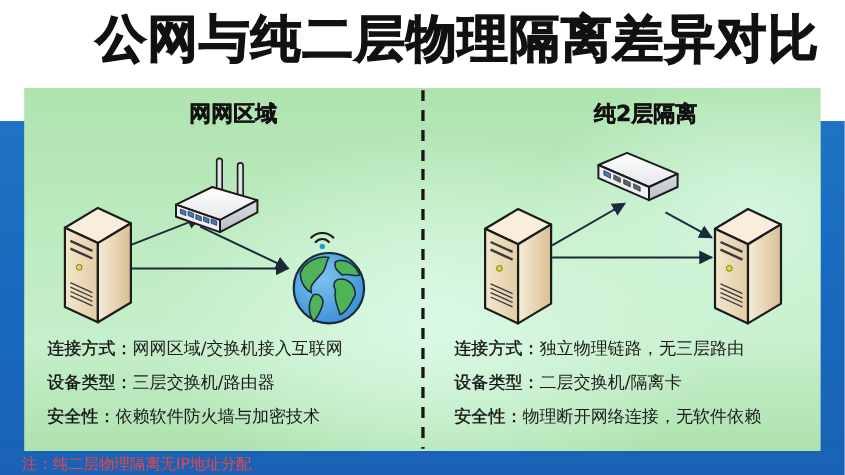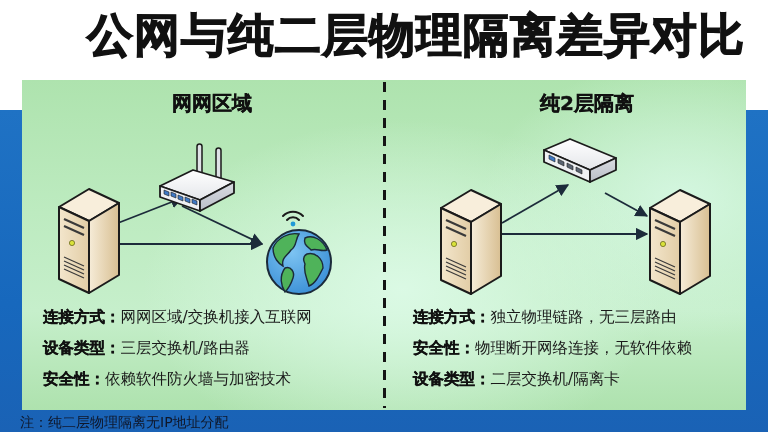--- a/index.html
+++ b/index.html
@@ -58,26 +58,26 @@
     top: 0; left: 0;
   }
   .info {
     position: absolute;
     font-size: 15.5px;
     color: #1a1a1a;
     line-height: 31px;
     white-space: nowrap;
   }
   .info .row { height: 31px; }
-  .info .lbl { font-weight: bold; -webkit-text-stroke: 0.3px #111; color: #111; }
+  .info .lbl { font-weight: normal; -webkit-text-stroke: 0.3px #111; color: #111; }
   .note {
     position: absolute;
     left: 20px; top: 412px;
     font-size: 14px;
-    color: #0f172a;
+    color: #ef4444;
     line-height: 20px;
   }
 </style>
 </head>
 <body>
 
 <div class="blue-bg"></div>
 
 <div class="title">公网与纯二层物理隔离差异对比</div>
 
@@ -213,21 +213,21 @@
     </div>
   </div>
 
   <div class="section-title" style="left:465px;">纯2层隔离</div>
 
   <div class="info" style="left:391px; top:222px;">
     <div class="row">
       <span class="lbl">连接方式：</span><span>独立物理链路，无三层路由</span>
     </div>
     <div class="row">
+      <span class="lbl">设备类型：</span><span>二层交换机/隔离卡</span>
+    </div>
+    <div class="row">
       <span class="lbl">安全性：</span><span>物理断开网络连接，无软件依赖</span>
-    </div>
-    <div class="row">
-      <span class="lbl">设备类型：</span><span>二层交换机/隔离卡</span>
     </div>
   </div>
 </div>
 
 <div class="note">注：纯二层物理隔离无IP地址分配</div>
 
 </body></html>

